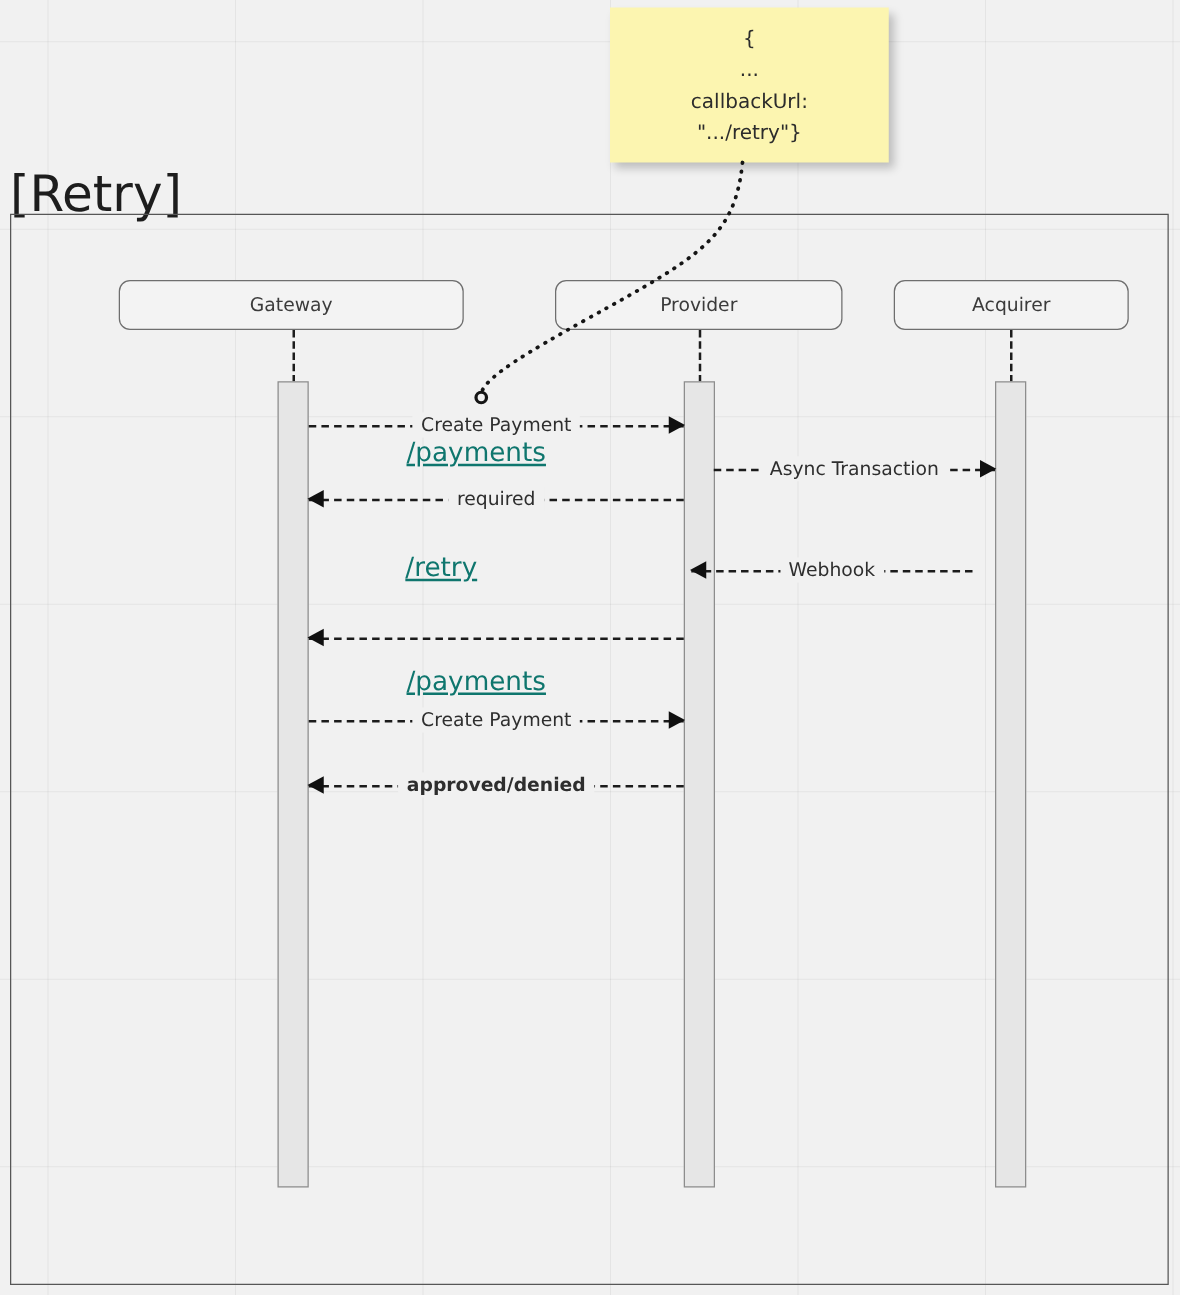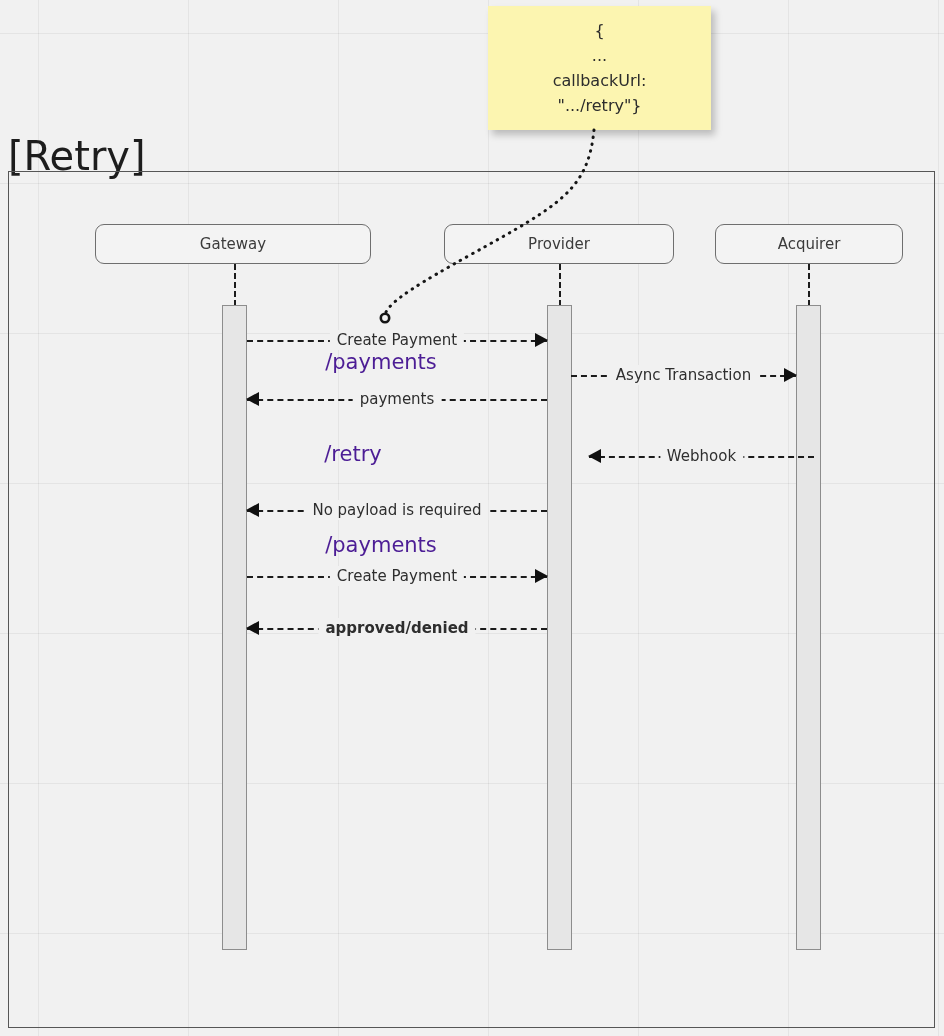--- a/index.html
+++ b/index.html
@@ -138,23 +138,24 @@
   .msg.dir-left .arrow-head {
     left: -1px;
     transform: translateY(-50%);
     border-right: 13px solid #101010;
   }
 
   
   .path-label {
     position: absolute;
     font-size: 21px;
-    color: #4c1d95;
+    color: #0f766e;
     white-space: nowrap;
     transform: translateX(-50%);
+    text-decoration: underline;
   }
 
   
   #sticky-note {
     position: absolute;
     left: 488px;
     top: 6px;
     width: 223px;
     height: 124px;
     background: #fcf5b0;
@@ -220,33 +221,32 @@
 
 <div class="msg dir-right" style="left:571px; top:364px; width:225px;text-decoration:underline;">
   <div class="msg-line"></div>
   <div class="arrow-head"></div>
   <div class="msg-text">Async Transaction</div>
 </div>
 
 <div class="msg dir-left" style="left:247px; top:388px; width:300px;">
   <div class="msg-line"></div>
   <div class="arrow-head"></div>
-  <div class="msg-text">payments</div>
-</div>
-
-<div class="msg dir-left" style="left:589px; top:445px; width:225px;">
+  <div class="msg-text">required</div>
+</div>
+
+<div class="msg dir-left" style="left:553px; top:445px; width:225px;">
   <div class="msg-line"></div>
   <div class="arrow-head"></div>
   <div class="msg-text">Webhook</div>
 </div>
 
 <div class="msg dir-left" style="left:247px; top:499px; width:300px;">
   <div class="msg-line"></div>
   <div class="arrow-head"></div>
-  <div class="msg-text">No payload is required</div>
 </div>
 
 <div class="msg dir-right" style="left:247px; top:565px; width:300px;">
   <div class="msg-line"></div>
   <div class="arrow-head"></div>
   <div class="msg-text">Create Payment</div>
 </div>
 
 <div class="msg dir-left" style="left:247px; top:617px; width:300px;font-weight:bold;">
   <div class="msg-line"></div>

